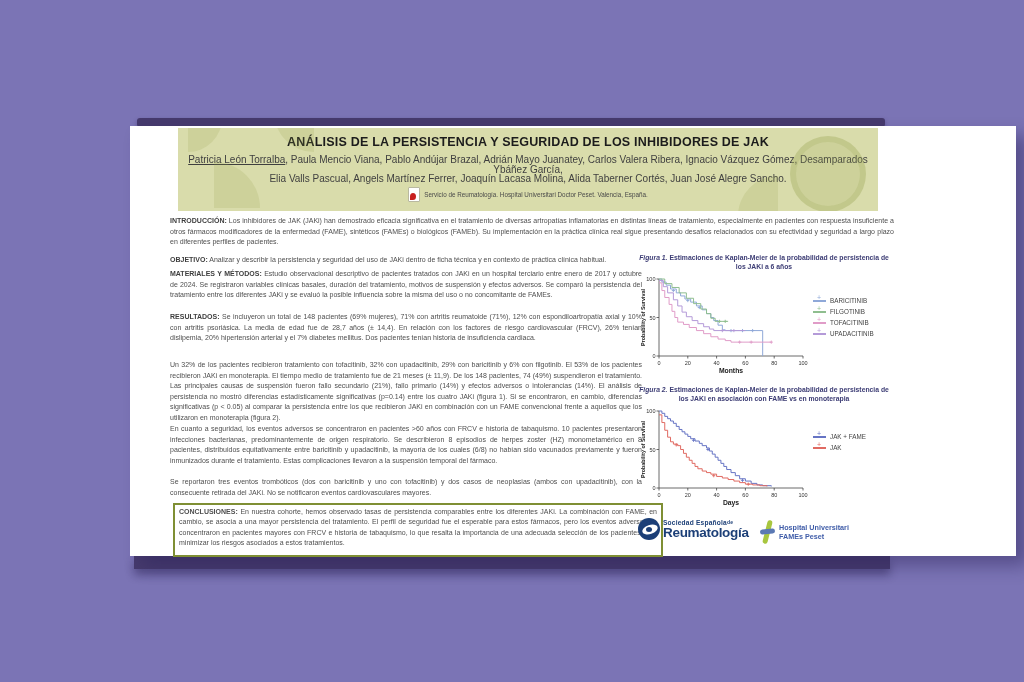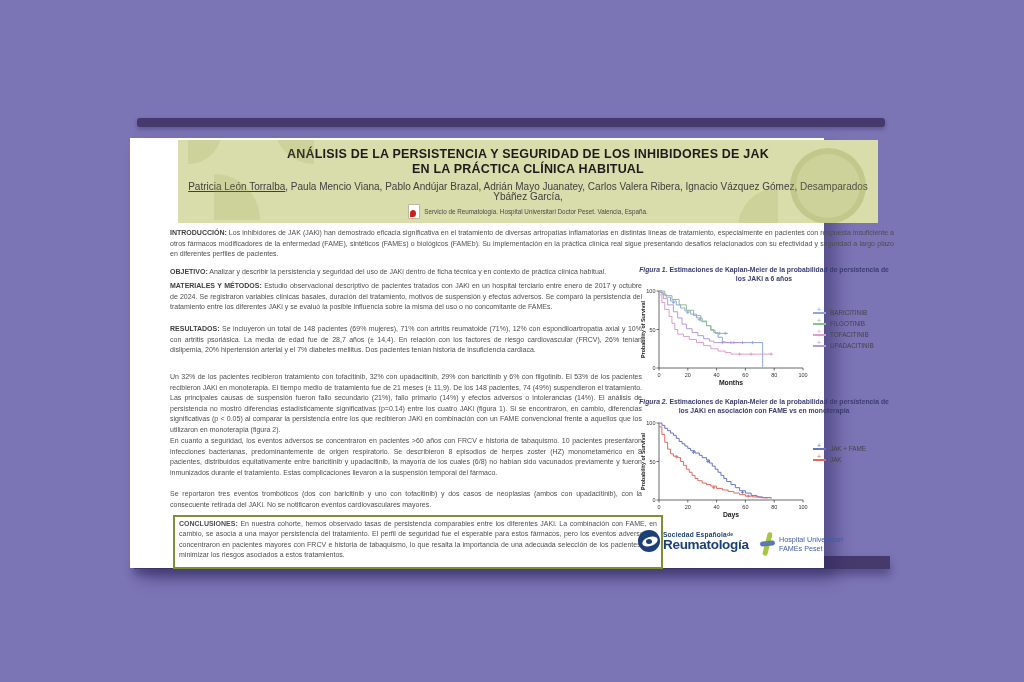--- a/index.html
+++ b/index.html
@@ -1,20 +1,20 @@
 <!DOCTYPE html>
 <html><head>
 <meta charset="utf-8">
 <style>
   html,body{margin:0;padding:0;}
   body{width:1024px;height:682px;overflow:hidden;font-family:"Liberation Sans",sans-serif;}
   .stage{position:relative;width:1024px;height:682px;background:#7b74b5;overflow:hidden;}
   .topbar{position:absolute;left:137px;top:118px;width:748px;height:9px;background:#463a6d;border-radius:3px;box-shadow:0 2px 4px rgba(40,30,80,.35);}
   .bottombar{position:absolute;left:134px;top:556px;width:756px;height:13px;background:#463a6d;box-shadow:0 6px 8px rgba(40,30,80,.45);}
-  .sheet{position:absolute;left:130px;top:126px;width:694px;height:430px;background:#ffffff;box-shadow:12px 10px 16px rgba(44,36,90,.45);margin-top:12px;}
+  .sheet{position:absolute;left:130px;top:126px;width:886px;height:430px;background:#ffffff;box-shadow:12px 10px 16px rgba(44,36,90,.45);}
   .band{position:absolute;left:48px;top:2px;width:700px;height:83px;background:#d9dcab;overflow:hidden;}
   .band .deco{position:absolute;background:rgba(150,160,80,.18);}
   .d1{left:36px;top:34px;width:46px;height:46px;border-radius:0 100% 0 0;}
   .d2{left:96px;top:-16px;width:40px;height:40px;border-radius:0 0 0 100%;}
   .d3{left:612px;top:8px;width:64px;height:64px;border-radius:50%;border:6px solid rgba(150,160,80,.20);background:none;}
   .d4{left:560px;top:48px;width:40px;height:40px;border-radius:100% 0 0 0;}
   .d5{left:10px;top:-10px;width:34px;height:34px;border-radius:0 0 100% 0;}
   .title{margin-top:7px;text-align:center;font-weight:bold;font-size:12.5px;line-height:15px;color:#1c1c1c;letter-spacing:.2px;}
   .authors{margin-top:5px;text-align:center;font-size:10px;line-height:9.5px;color:#3f3f3f;}
   .authors .first{text-decoration:underline;}
@@ -41,44 +41,44 @@
   .ser-icon::after{content:"";position:absolute;left:4px;top:7px;width:16px;height:9px;background:#fff;border-radius:50%;transform:rotate(-18deg);}
   .ser-icon::before{content:"";position:absolute;left:8px;top:9px;width:6px;height:5px;background:#1c3f77;border-radius:50%;z-index:2;}
   .ser-text{color:#1c3f77;}
   .ser-top{font-size:6.6px;font-weight:bold;letter-spacing:.2px;}
   .ser-top .ser-de{font-size:5px;vertical-align:top;}
   .ser-main{font-size:13.5px;font-weight:bold;letter-spacing:-.3px;margin-top:-1px;}
   .hosp{position:absolute;left:122px;top:2px;display:flex;align-items:center;gap:4px;}
   .hosp-icon{position:relative;width:15px;height:26px;}
   .hosp-icon .g{position:absolute;left:5px;top:0;width:5px;height:24px;border-radius:3px;background:#a8c63f;transform:rotate(14deg);}
   .hosp-icon .b{position:absolute;left:0;top:9px;width:15px;height:5px;border-radius:3px;background:#5b79b4;transform:rotate(-6deg);}
-  .hosp-text{font-size:7.2px;line-height:8.6px;color:#3f5ca8;font-weight:normal;}
+  .hosp-text{font-size:7.2px;line-height:8.6px;color:#3f5ca8;font-weight:bold;}
   svg text{font-family:"Liberation Sans",sans-serif;}
 </style>
 </head>
 <body>
 
 <div class="stage">
   <div class="topbar"></div>
   <div class="bottombar"></div>
 
   <div class="sheet">
 
     <div class="band">
       <div class="deco d1"></div>
       <div class="deco d2"></div>
       <div class="deco d3"></div>
       <div class="deco d4"></div>
       <div class="deco d5"></div>
       <div class="title">
         <div>ANÁLISIS DE LA PERSISTENCIA Y SEGURIDAD DE LOS INHIBIDORES DE JAK</div>
-        <div>EN LA PRÁCTICA CLÍNICA HABITUAL</div>
       </div>
       <div class="authors">
         <span class="first">Patricia León Torralba</span><span>, Paula Mencio Viana, Pablo Andújar Brazal, Adrián Mayo Juanatey, Carlos Valera Ribera, Ignacio Vázquez Gómez, Desamparados Ybáñez García,</span><br>
+        <span>Elia Valls Pascual, Angels Martínez Ferrer, Joaquín Lacasa Molina, Alida Taberner Cortés, Juan José Alegre Sancho.</span>
       </div>
       <div class="affil">
         <span class="affil-icon"></span>
         <span class="affil-text">Servicio de Reumatología. Hospital Universitari Doctor Peset. Valencia, España.</span>
       </div>
     </div>
 
     <div class="para" style="left:40px;top:90px;width:724px;">
       <b>INTRODUCCIÓN:</b>
       <span>Los inhibidores de JAK (JAKi) han demostrado eficacia significativa en el tratamiento de diversas artropatías inflamatorias en distintas líneas de tratamiento, especialmente en pacientes con respuesta insuficiente a otros fármacos modificadores de la enfermedad (FAME), sintéticos (FAMEs) o biológicos (FAMEb). Su implementación en la práctica clínica real sigue presentando desafíos relacionados con su efectividad y seguridad a largo plazo en diferentes perfiles de pacientes.</span>

